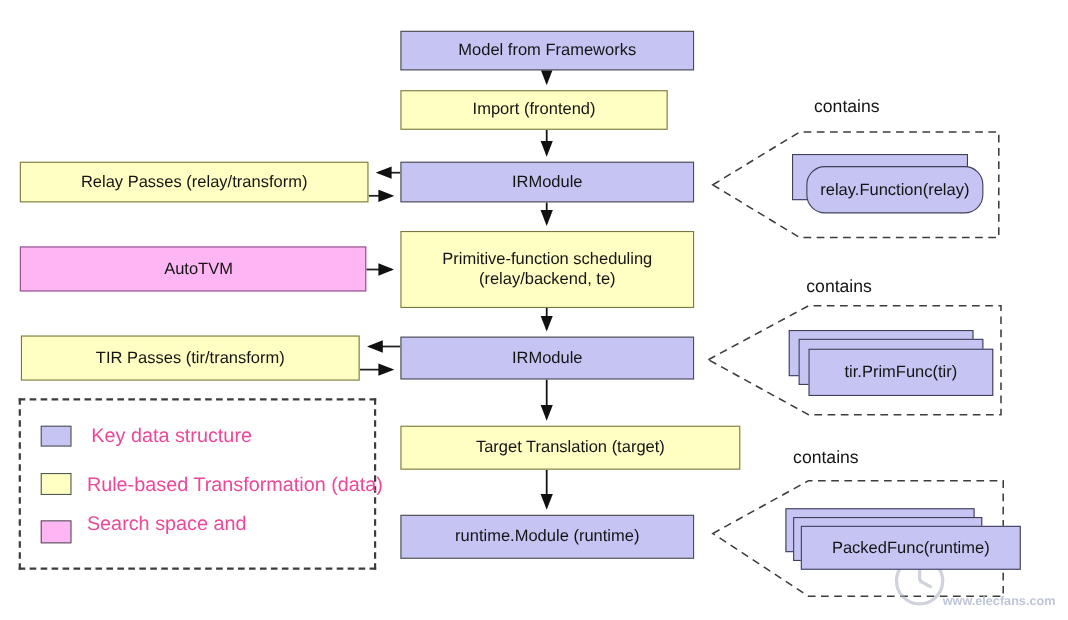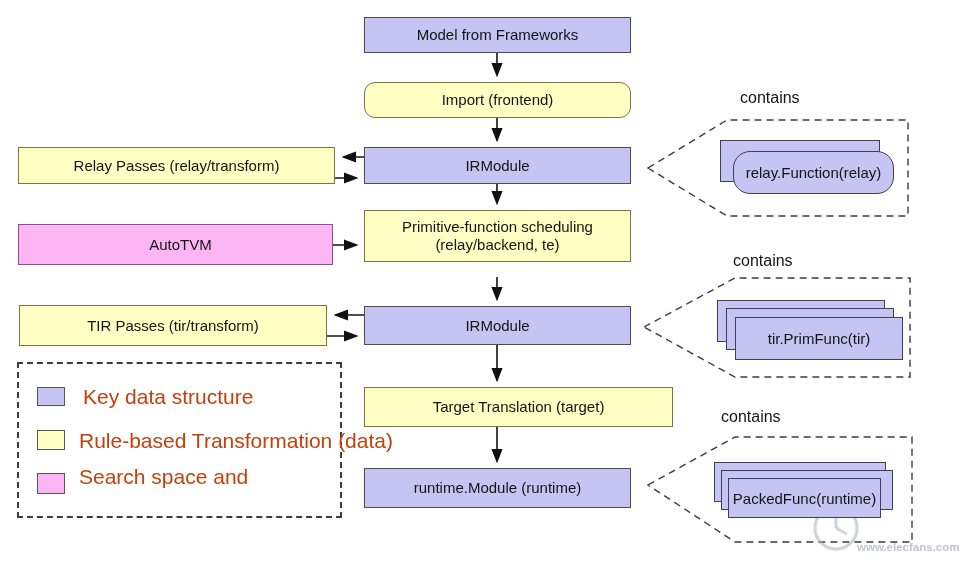--- a/index.html
+++ b/index.html
@@ -14,21 +14,21 @@
   }
   .data{background:#c5c4f2;}
   .pass{background:#ffffc3;border-color:#77773f;}
   .search{background:#fdb6f3;border-color:#8a4f86;padding-left:10px;}
   .two-line span{display:block;}
   .legend-box{
     position:absolute;left:17px;top:362px;width:325px;height:156px;
     border:2px dashed #3c3c3c;box-sizing:border-box;background:transparent;
   }
   .swatch{position:absolute;width:28px;height:19px;border:1px solid #555;box-sizing:border-box;}
-  .legend-label{position:absolute;font-size:21px;color:#c2410c;line-height:21px;white-space:nowrap;}
+  .legend-label{position:absolute;font-size:18px;color:#ec4899;line-height:21px;white-space:nowrap;}
   .contains{position:absolute;font-size:16px;color:#141414;}
   .stackbox{
     position:absolute;box-sizing:border-box;border:1px solid #3f3f5a;background:#c5c4f2;
     display:flex;align-items:center;justify-content:center;font-size:15px;color:#141414;
   }
   #overlay{position:absolute;left:0;top:0;width:971px;height:564px;pointer-events:none;}
   .watermark{
     position:absolute;left:696px;top:500px;width:260px;font-size:31px;font-weight:bold;
     letter-spacing:1px;color:rgba(255,255,255,0.82);
     -webkit-text-stroke:1px rgba(140,140,150,0.75);
@@ -76,24 +76,24 @@
     </g>
 
     <g stroke="rgba(170,175,190,0.55)" fill="none" stroke-width="3">
       <circle cx="836" cy="528" r="21"></circle>
       <line x1="836" y1="528" x2="836" y2="513"></line>
       <line x1="836" y1="528" x2="847" y2="534"></line>
       <line x1="849" y1="510" x2="856" y2="503"></line>
     </g>
   </svg>
 
-  <div class="box data" style="left:364px;top:17px;width:267px;height:36px;">Model from Frameworks</div>
-  <div class="box pass" style="left:364px;top:82px;width:267px;height:36px;border-radius:11px;">Import (frontend)</div>
+  <div class="box data" style="left:364px;top:28px;width:267px;height:36px;">Model from Frameworks</div>
+  <div class="box pass" style="left:364px;top:82px;width:243px;height:36px;">Import (frontend)</div>
   <div class="box data" style="left:364px;top:147px;width:267px;height:37px;">IRModule</div>
-  <div class="box pass two-line" style="left:364px;top:210px;width:267px;height:52px;align-items:center;">
+  <div class="box pass two-line" style="left:364px;top:210px;width:267px;height:70px;align-items:center;">
     <div>
       <span>Primitive-function scheduling</span>
       <span>(relay/backend, te)</span>
     </div>
   </div>
   <div class="box data" style="left:364px;top:306px;width:267px;height:39px;">IRModule</div>
   <div class="box pass" style="left:364px;top:387px;width:309px;height:40px;">Target Translation (target)</div>
   <div class="box data" style="left:364px;top:468px;width:267px;height:40px;">runtime.Module (runtime)</div>
 
   <div class="box pass" style="left:18px;top:147px;width:317px;height:37px;">Relay Passes (relay/transform)</div>
@@ -115,17 +115,17 @@
   <div class="stackbox" style="left:733px;top:151px;width:161px;height:43px;border-radius:17px;">relay.Function(relay)</div>
 
   <div class="contains" style="left:733px;top:252px;">contains</div>
   <div class="stackbox" style="left:717px;top:300px;width:168px;height:42px;"></div>
   <div class="stackbox" style="left:726px;top:308px;width:168px;height:42px;"></div>
   <div class="stackbox" style="left:735px;top:317px;width:168px;height:43px;">tir.PrimFunc(tir)</div>
 
   <div class="contains" style="left:721px;top:408px;">contains</div>
   <div class="stackbox" style="left:714px;top:462px;width:172px;height:40px;"></div>
   <div class="stackbox" style="left:721px;top:470px;width:172px;height:40px;"></div>
-  <div class="stackbox" style="left:728px;top:478px;width:153px;height:40px;">PackedFunc(runtime)</div>
+  <div class="stackbox" style="left:728px;top:478px;width:200px;height:40px;">PackedFunc(runtime)</div>
 
   <div class="watermark-site">www.elecfans.com</div>
 
 </div>
 
 </body></html>

